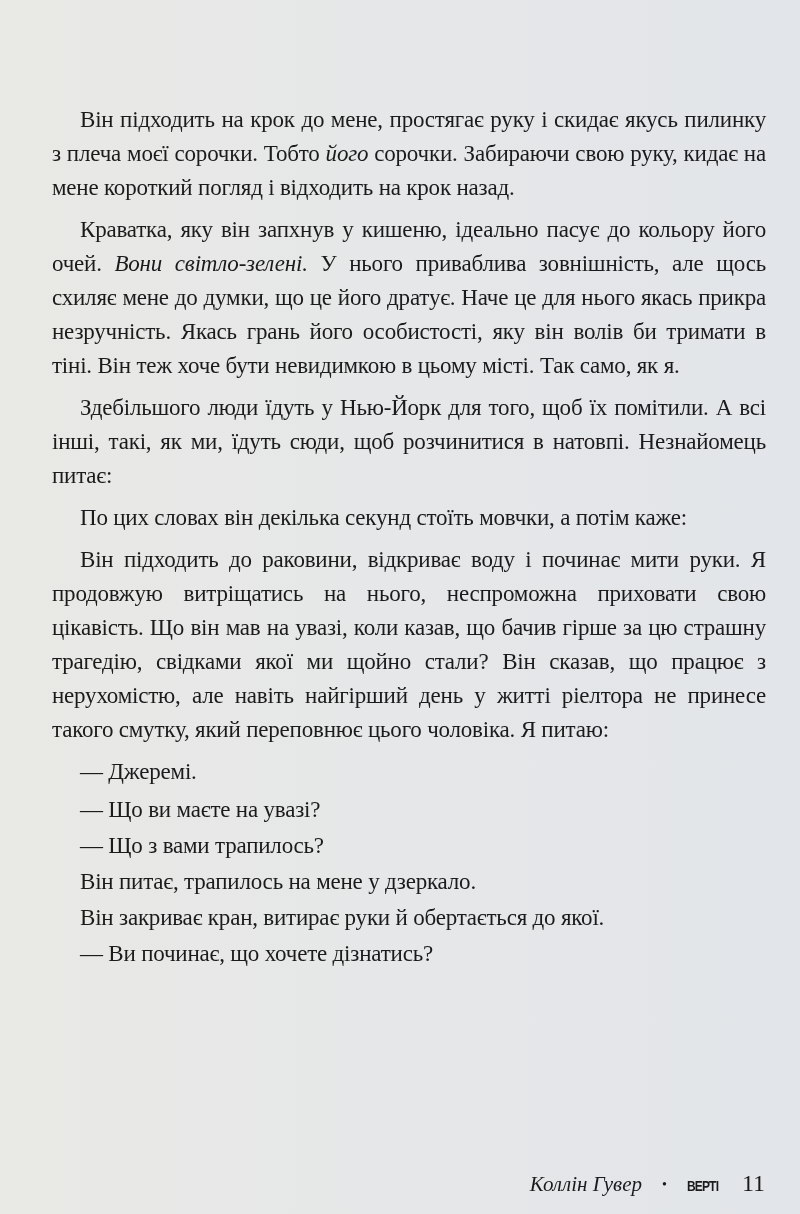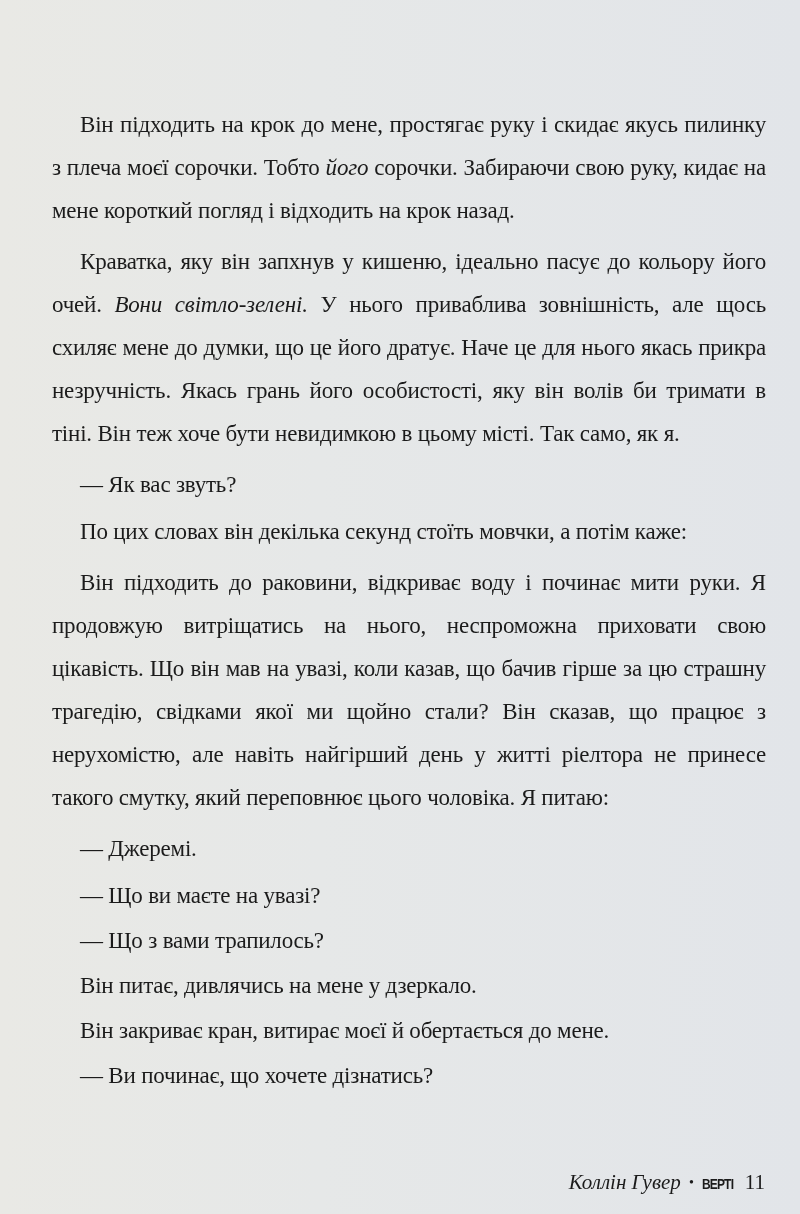--- a/index.html
+++ b/index.html
@@ -13,21 +13,21 @@
       background: linear-gradient(90deg, #e9e9e5 0%, #e6e8e8 40%, #e2e5e9 100%);
       position: relative;
     }
     .page {
       position: absolute;
       left: 52px;
       top: 103px;
       width: 714px;
       font-family: "Liberation Serif", "DejaVu Serif", serif;
       font-size: 23px;
-      line-height: 43px;
+      line-height: 34px;
       color: #1b1b1b;
       letter-spacing: -0.2px;
     }
     .para {
       margin: 0 0 8px 0;
       text-indent: 28px;
       text-align: justify;
       hyphens: manual;
     }
     .para.dialog {
@@ -41,76 +41,76 @@
     }
     .footer {
       position: absolute;
       right: 35px;
       top: 1170px;
       font-family: "Liberation Serif", "DejaVu Serif", serif;
       font-size: 21px;
       color: #1b1b1b;
       display: flex;
       align-items: baseline;
-      gap: 8px;
+      gap: 20px;
     }
     .footer .author {
       font-style: italic;
     }
     .footer .bullet {
       font-size: 14px;
       position: relative;
       top: -2px;
     }
     .footer .book-title {
       font-family: "Liberation Sans", "DejaVu Sans", sans-serif;
       font-weight: bold;
       font-size: 15px;
       letter-spacing: -1px;
       transform: scaleX(0.8);
       transform-origin: left;
       margin-right: -4px;
     }
     .footer .page-number {
-      font-size: 21px;
+      font-size: 24px;
     }
   </style>
 </head>
 <body>
 
 <div class="page">
   <p class="para">
     <span>Він підходить на крок до мене, простягає руку і скидає якусь пилинку з плеча моєї сорочки. Тобто </span><em>його</em><span> сорочки. Забираючи свою руку, кидає на мене короткий погляд і відходить на крок назад.</span>
   </p>
   <p class="para">
     <span>Краватка, яку він запхнув у кишеню, ідеально пасує до кольору його очей. </span><em>Вони світло-зелені.</em><span> У нього приваблива зовнішність, але щось схиляє мене до думки, що це його дратує. Наче це для нього якась прикра незручність. Якась грань його особистості, яку він волів би тримати в тіні. Він теж хоче бути невидимкою в цьому місті. Так само, як я.</span>
   </p>
-  <p class="para dialog">
-    <span>— Як вас звуть?</span>
+  <p class="para">
+    <span>Здебільшого люди їдуть у Нью-Йорк для того, щоб їх помітили. А всі інші, такі, як ми, їдуть сюди, щоб розчинитися в натовпі. Незнайомець питає:</span>
   </p>
   <p class="para">
     <span>По цих словах він декілька секунд стоїть мовчки, а потім каже:</span>
   </p>
   <p class="para">
     <span>Він підходить до раковини, відкриває воду і починає мити руки. Я продовжую витріщатись на нього, неспроможна приховати свою цікавість. Що він мав на увазі, коли казав, що бачив гірше за цю страшну трагедію, свідками якої ми щойно стали? Він сказав, що працює з нерухомістю, але навіть найгірший день у житті ріелтора не принесе такого смутку, який переповнює цього чоловіка. Я питаю:</span>
   </p>
   <p class="para dialog">
     <span>— Джеремі.</span>
   </p>
   <p class="para tight">
     <span>— Що ви маєте на увазі?</span>
   </p>
   <p class="para tight">
     <span>— Що з вами трапилось?</span>
   </p>
   <p class="para tight">
-    <span>Він питає, дивлячись на мене у дзеркало.</span>
+    <span>Він питає, трапилось на мене у дзеркало.</span>
   </p>
   <p class="para tight">
-    <span>Він закриває кран, витирає моєї й обертається до мене.</span>
+    <span>Він закриває кран, витирає руки й обертається до якої.</span>
   </p>
   <p class="para tight">
     <span>— Ви починає, що хочете дізнатись?</span>
   </p>
 </div>
 
 <div class="footer">
   <span class="author">Коллін Гувер</span>
   <span class="bullet">•</span>
   <span class="book-title">ВЕРТІ</span>

